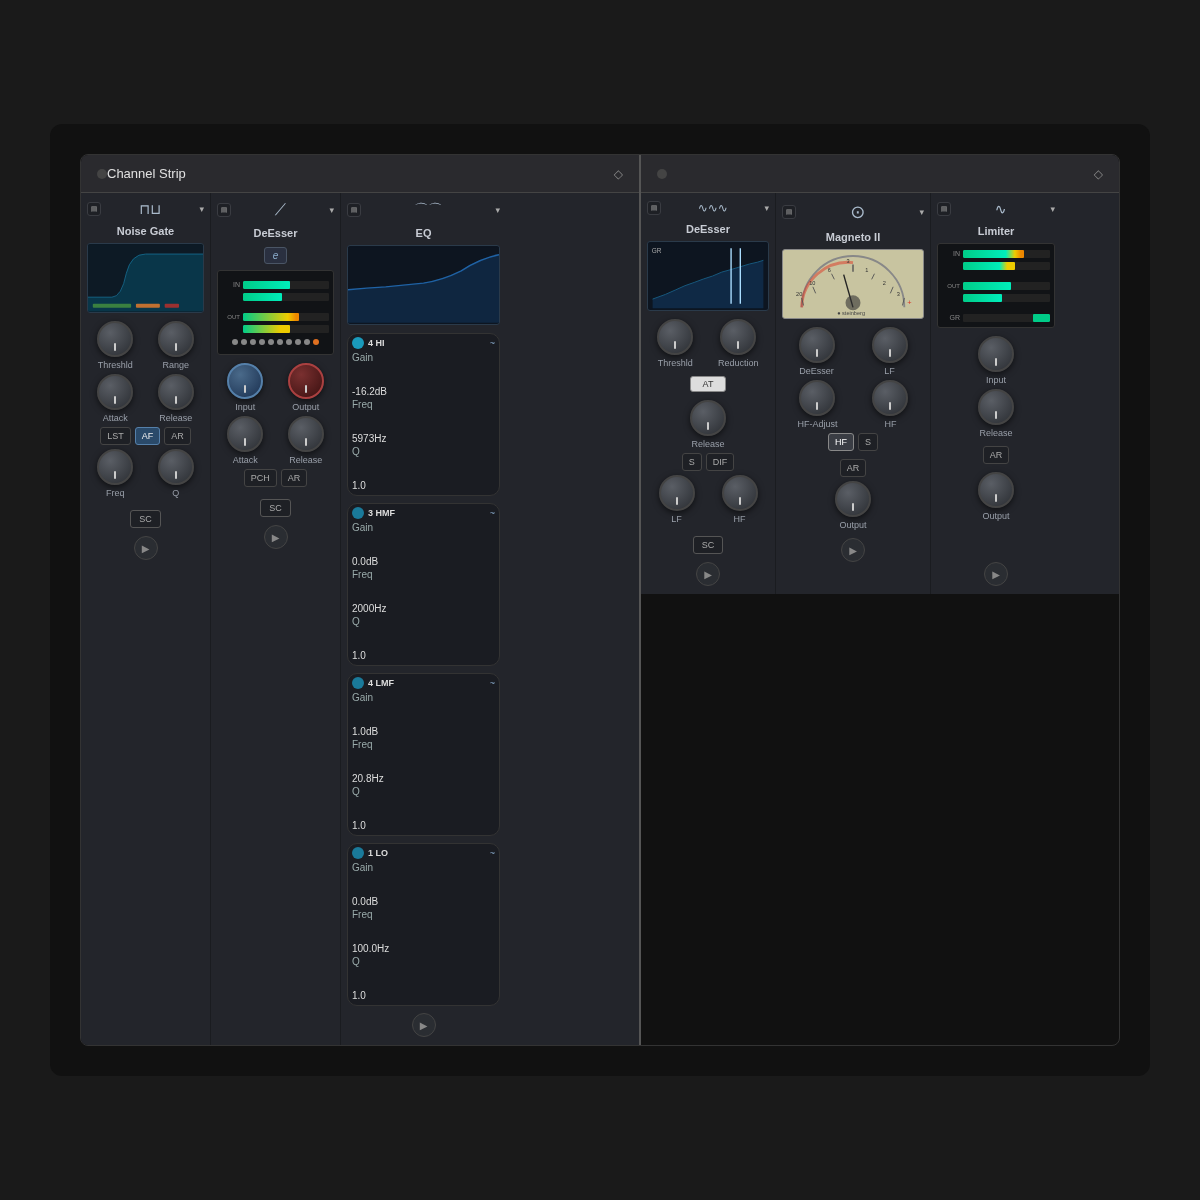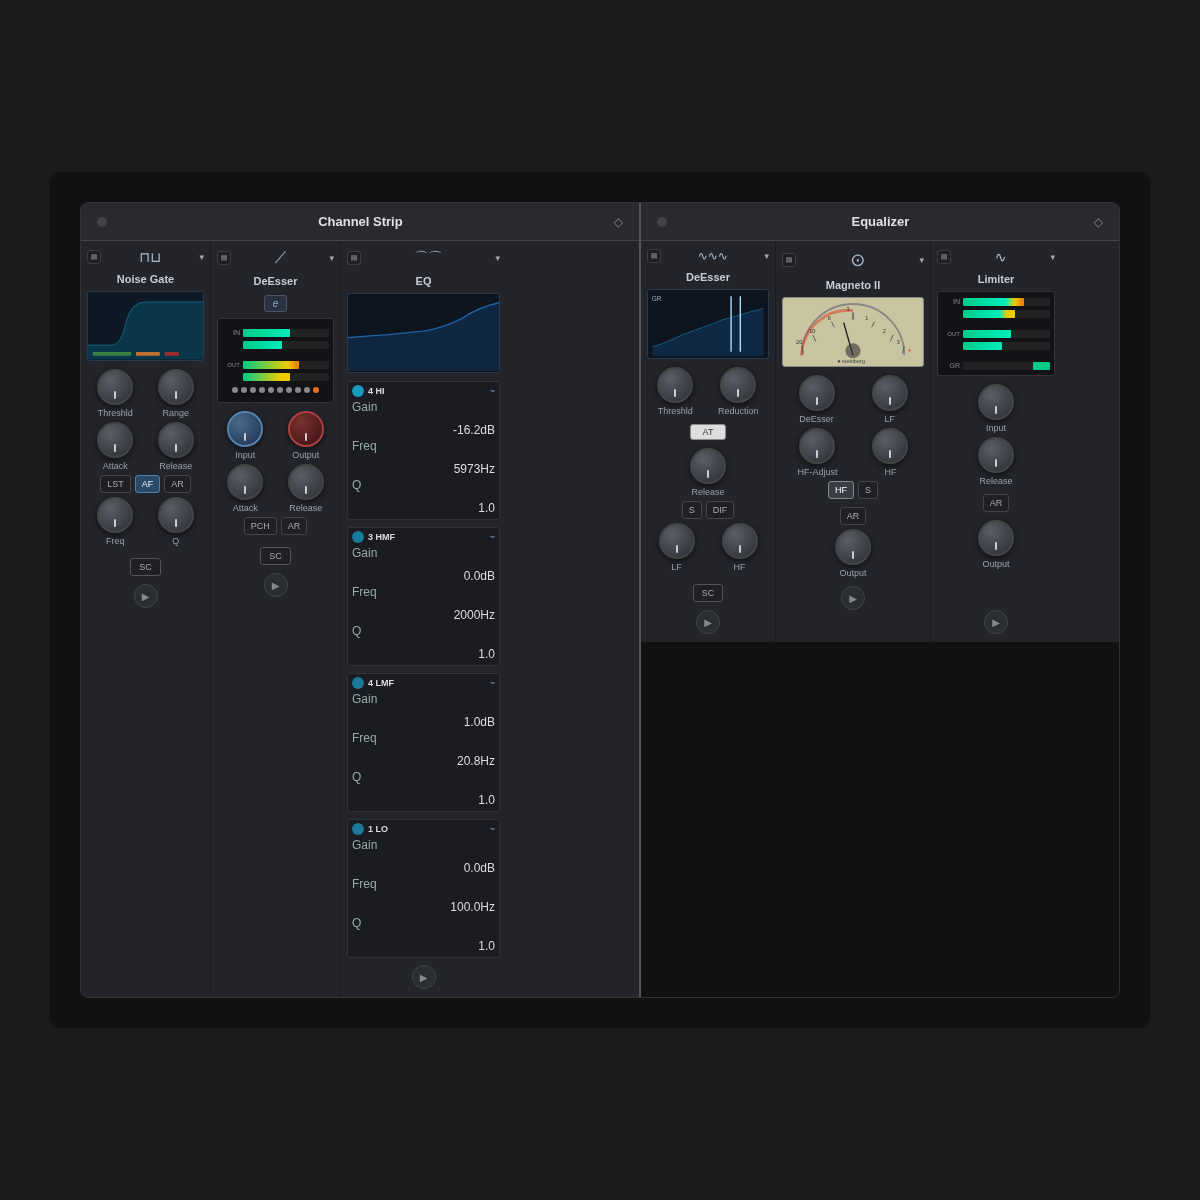--- a/index.html
+++ b/index.html
@@ -33,22 +33,21 @@
       padding: 8px 16px;
       display: flex;
       align-items: center;
       justify-content: space-between;
       border-bottom: 1px solid #444;
       min-height: 38px;
     }
     .section-title {
       color: #e0e0e0;
       font-size: 13px;
-      font-weight: bold;
-      text-align: center;
+      font-weight: normal;
       flex: 1;
     }
     .section-dot {
       width: 10px; height: 10px;
       border-radius: 50%;
       background: #444;
       display: inline-block;
     }
     .section-diamond {
       color: #888;
@@ -246,21 +245,21 @@
       width: 100%;
       height: 80px;
       margin-bottom: 4px;
       overflow: hidden;
       position: relative;
     }
     .eq-params {
       width: 100%;
       background: #1a1c22;
       border: 1px solid #333;
-      border-radius: 3px;
+      border-radius: 10px;
       padding: 3px 4px;
       margin-bottom: 3px;
     }
     .eq-band-header {
       display: flex;
       align-items: center;
       gap: 4px;
       margin-bottom: 2px;
     }
     .eq-band-toggle {
@@ -277,23 +276,24 @@
       font-weight: bold;
       flex: 1;
     }
     .eq-band-type {
       color: #88aacc;
       font-size: 9px;
     }
     .eq-param-row {
       display: flex;
       justify-content: space-between;
-      font-size: 12px;
+      font-size: 10px;
       color: #9aa;
       padding: 1px 0;
+      flex-direction: column;
     }
     .eq-param-val { color: #ddd; margin-top: 23px; }
     
     .deesser-display {
       background: #0d1520;
       border: 1px solid #2a3a4a;
       border-radius: 3px;
       width: 100%;
       height: 70px;
       margin-bottom: 4px;
@@ -672,21 +672,20 @@
 
           <div class="play-btn" style="margin-top:auto;">▶</div>
         </div>
 
       </div>
     </div>
 
     <div class="section equalizer-section">
       <div class="section-header">
         <span class="section-dot"></span>
-        <span class="section-title">Equalizer</span>
         <span class="section-diamond">◇</span>
       </div>
       <div class="modules-row">
 
         <div class="module" style="flex:0 0 135px;">
           <div class="module-header header-area">
             <div class="module-icon-box">
                 <span style="font-size:7px;color:#999">▤</span>
               </div>
             <div class="module-icon-wave" style="font-size:12px;">∿∿∿</div>

